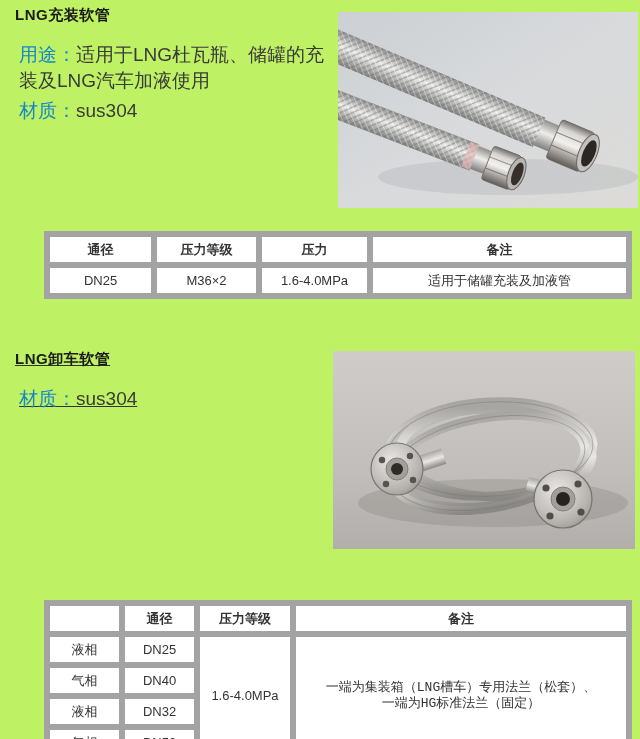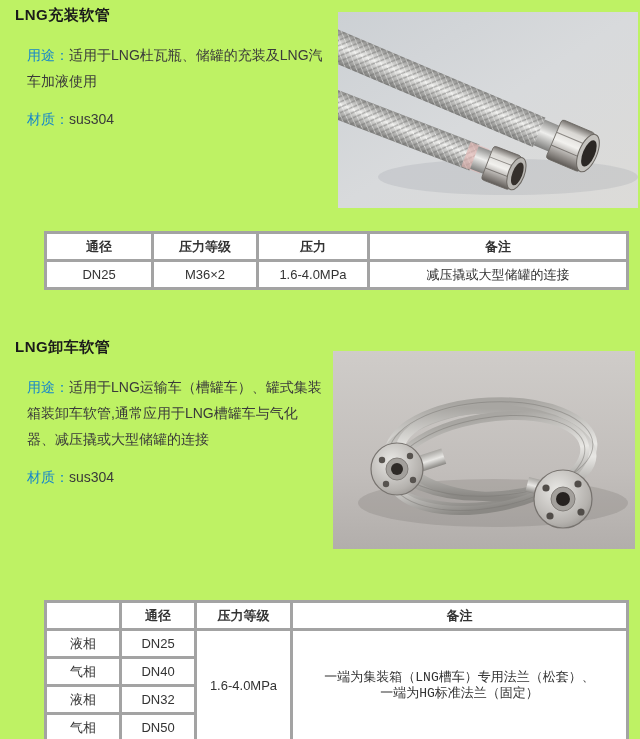--- a/index.html
+++ b/index.html
@@ -1,32 +1,32 @@
 <!DOCTYPE html>
 <html><head>
 <meta charset="utf-8">
 <style>
   html,body{margin:0;padding:0;background:#ffffff;}
   body{font-family:"Liberation Sans","DejaVu Sans",sans-serif;color:#333;}
   .page{position:relative;width:640px;height:739px;background:#bef264;overflow:hidden;}
 
   .sec-text{position:absolute;width:322px;}
   .sec-text--one{left:15px;top:6px;}
-  .sec-text--two{left:15px;top:338px;}
+  .sec-text--two{left:15px;top:350px;text-decoration:underline;}
   .sec-title{font-size:15px;font-weight:bold;color:#1a1a1a;margin:0 0 17px 0;letter-spacing:0.5px;}
-  .sec-para{font-size:14px;line-height:26px;margin:12px;color:#3a3a3a;}
+  .sec-para{font-size:19px;line-height:26px;margin:4px;color:#3a3a3a;}
   .blue-label{color:#1787c9;}
 
   .photo{position:absolute;display:block;}
   .photo--one{left:338px;top:12px;width:300px;height:196px;}
   .photo--two{left:333px;top:351px;width:302px;height:198px;}
 
   table.spec{position:absolute;border-collapse:collapse;table-layout:fixed;background:#fff;}
   table.spec th,table.spec td{
-    border:3px solid #a3a3a3;text-align:center;vertical-align:middle;
+    border:6px solid #a3a3a3;text-align:center;vertical-align:middle;
     font-size:13px;color:#333;padding:0 2px;height:25px;line-height:16px;
   }
   table.spec th{font-weight:bold;}
   .spec--one{left:44px;top:231px;width:582px;}
   .spec--two{left:44px;top:600px;width:582px;}
   .note-cell{white-space:pre-line;line-height:20px;font-family:Liberation Mono, monospace;}
 </style>
 </head>
 <body>
 
@@ -100,28 +100,27 @@
         <tr>
       <th>通径</th>
       <th>压力等级</th>
       <th>压力</th>
       <th>备注</th>
     </tr>
     <tr>
       <td>DN25</td>
       <td>M36×2</td>
       <td>1.6-4.0MPa</td>
-      <td>减压撬或大型储罐的连接</td>
+      <td>适用于储罐充装及加液管</td>
     </tr>
   </tbody>
     </table>
 
   <div class="sec-text sec-text--two">
     <h2 class="sec-title">LNG卸车软管</h2>
-    <p class="sec-para"><span class="blue-label">用途：</span><span>适用于LNG运输车（槽罐车）、罐式集装箱装卸车软管,通常应用于LNG槽罐车与气化器、减压撬或大型储罐的连接</span></p>
     <p class="sec-para"><span class="blue-label">材质：</span><span>sus304</span></p>
   </div>
 
   <svg class="photo photo--two" viewBox="0 0 302 198" xmlns="http://www.w3.org/2000/svg">
     <defs>
       <linearGradient id="bg2" x1="0" y1="0" x2="0" y2="1">
         <stop offset="0" stop-color="#cfccc9"></stop>
           <stop offset="0.6" stop-color="#c2bebb"></stop>
           <stop offset="1" stop-color="#b2aeab"></stop>
       </linearGradient>

